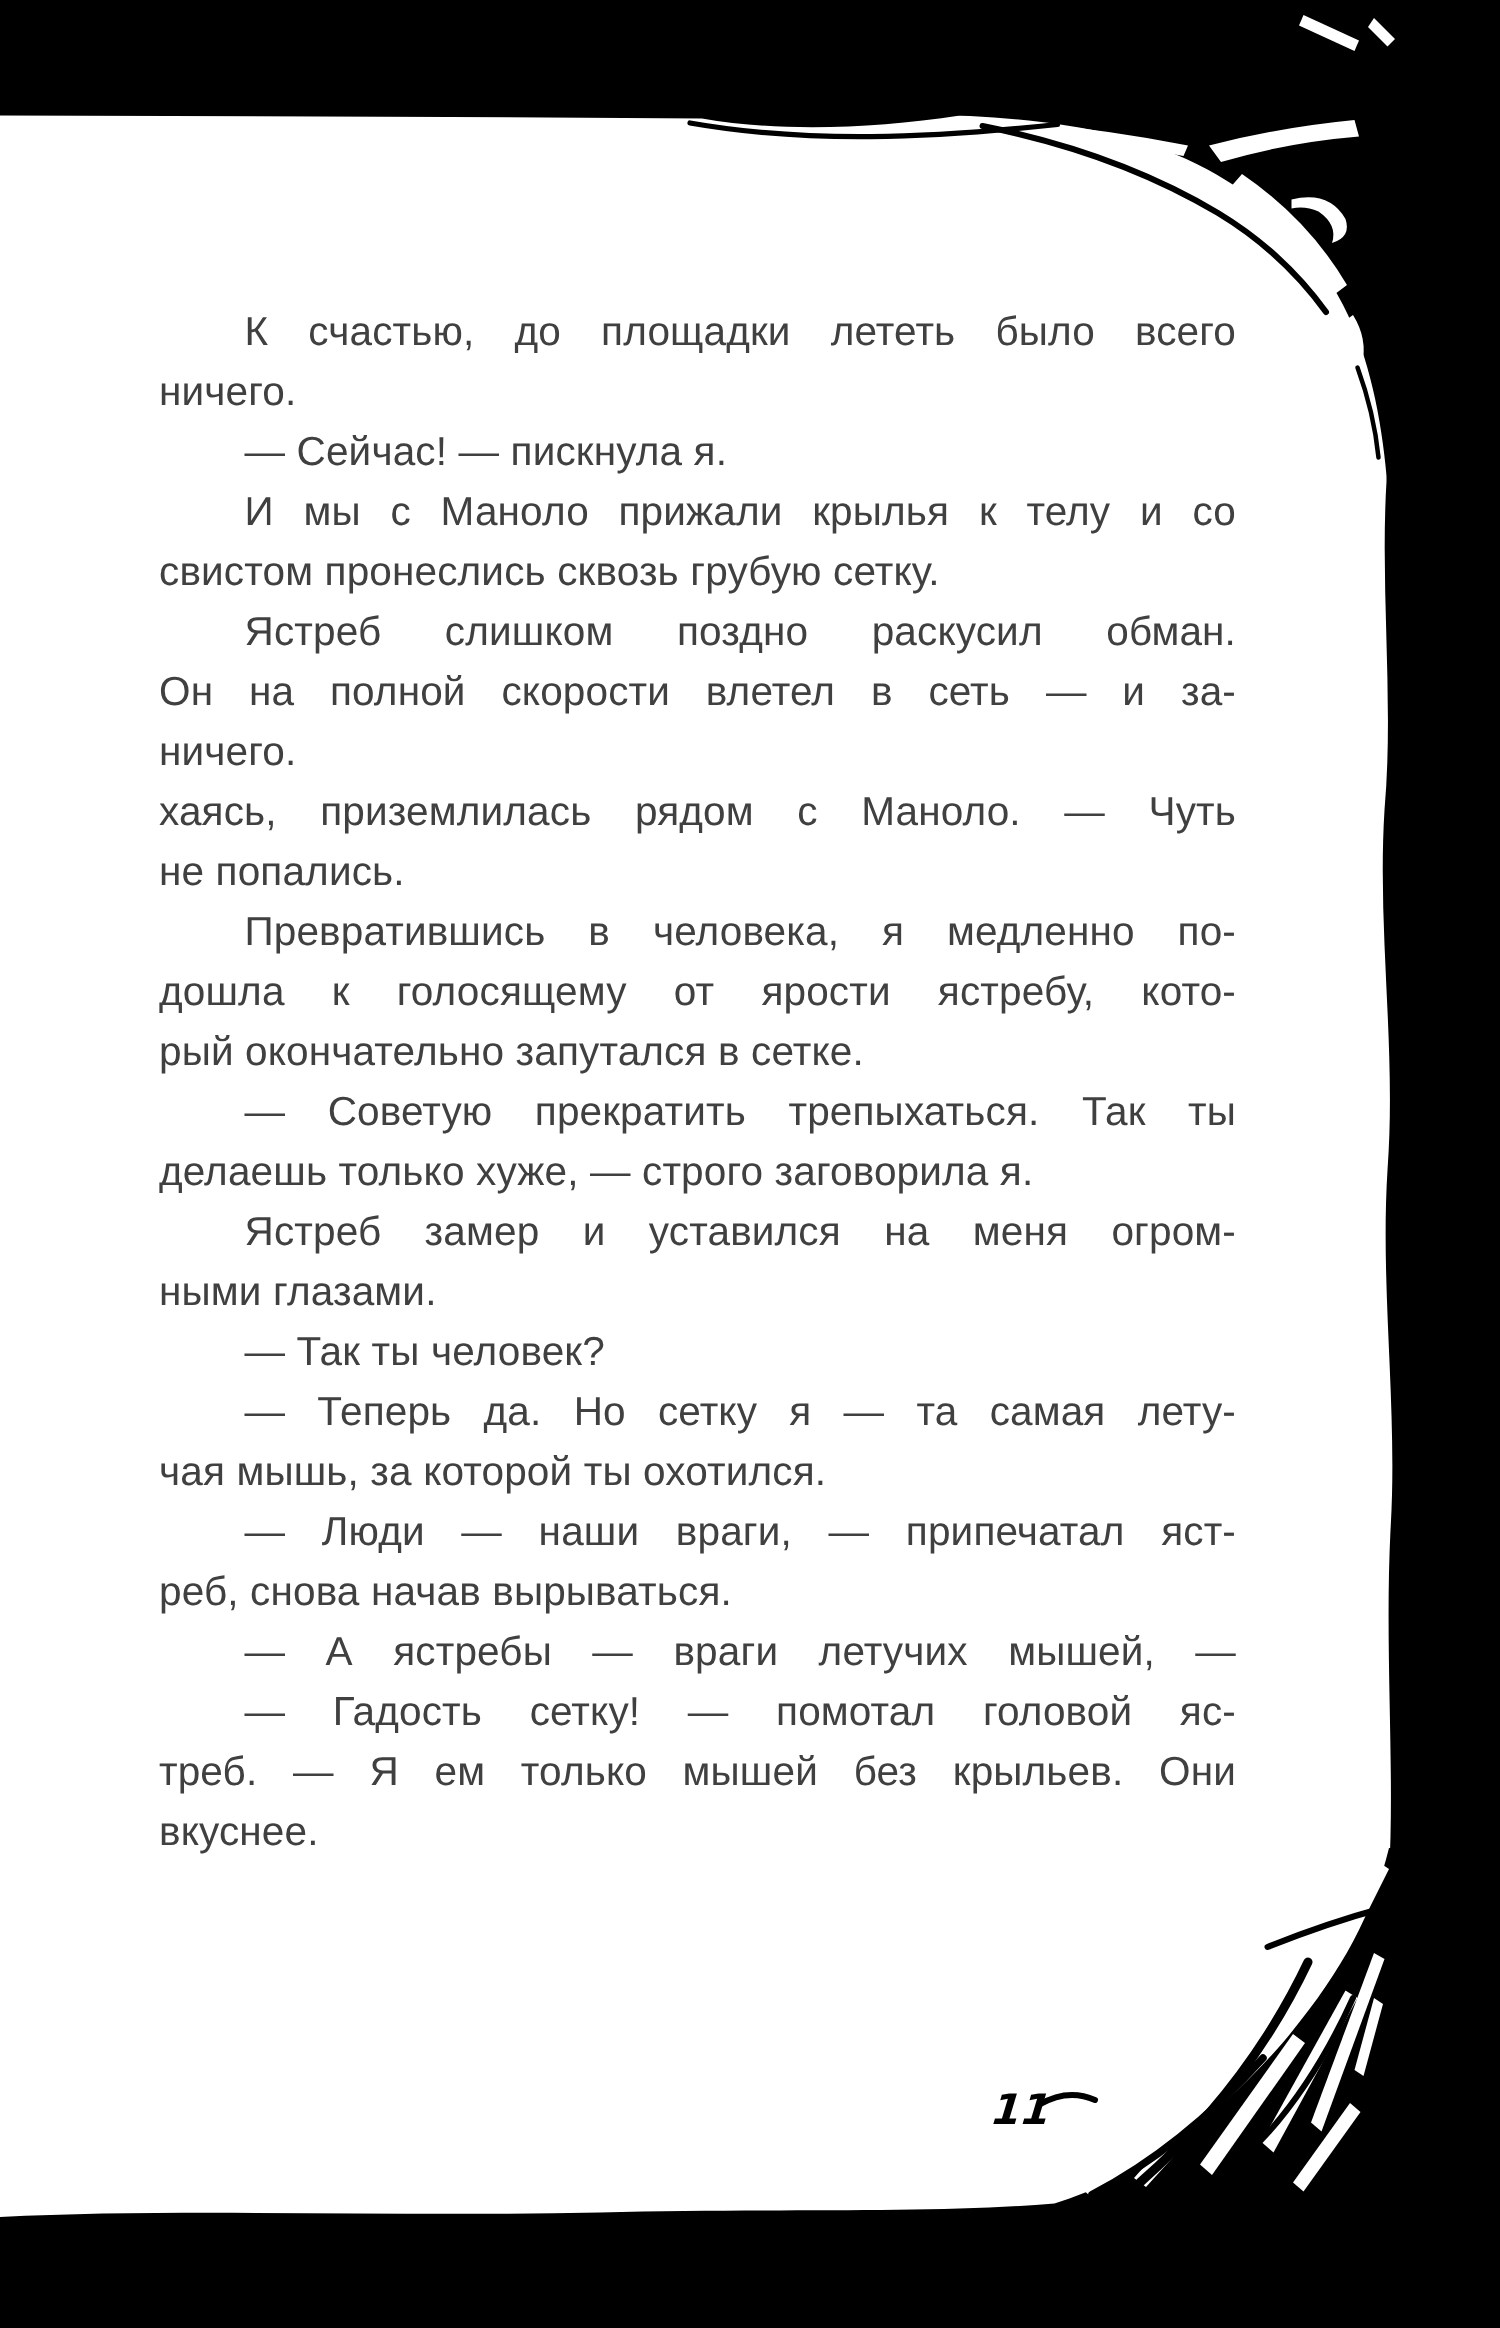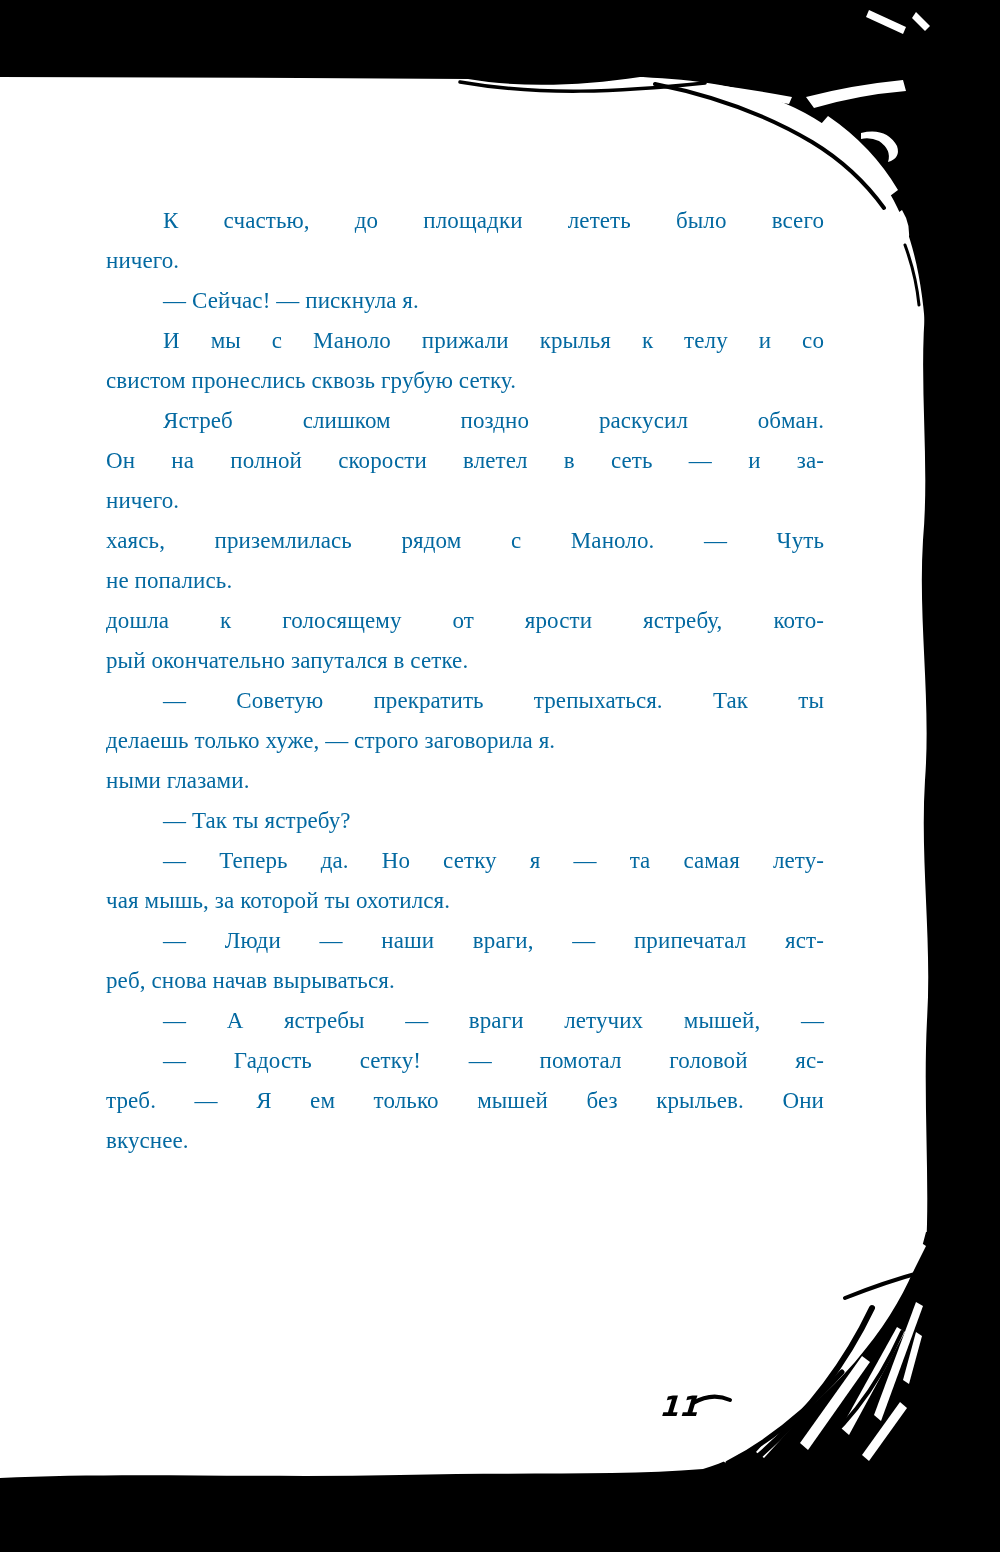--- a/index.html
+++ b/index.html
@@ -17,25 +17,24 @@
   .decor-svg {
     position: absolute; top: 0; left: 0;
     width: 1000px; height: 1552px;
     z-index: 1;
     pointer-events: none;
   }
   .text-block {
     position: absolute;
     left: 106px; top: 201px; width: 718px;
     z-index: 2;
-    color: #0369a1;
-    font-size: 23px;
+    color: #404040;
+    font-size: 27px;
     line-height: 40px;
     letter-spacing: 0.1px;
-    font-family: Liberation Serif, serif;
   }
   .ln { min-height: 40px; white-space: nowrap; }
   .ln.j { white-space: normal; text-align: justify; text-align-last: justify; }
   .ln.ind { padding-left: 57px; }
   .page-num {
     position: absolute;
     left: 662px; top: 1390px;
     z-index: 2;
     color: #000000;
     font-family: "DejaVu Sans", sans-serif;
@@ -107,26 +106,28 @@
     <div class="ln ind j">К счастью, до площадки лететь было всего</div>
     <div class="ln">ничего.</div>
     <div class="ln ind">— Сейчас! — пискнула я.</div>
     <div class="ln ind j">И мы с Маноло прижали крылья к телу и со</div>
     <div class="ln">свистом пронеслись сквозь грубую сетку.</div>
     <div class="ln ind j">Ястреб слишком поздно раскусил обман.</div>
     <div class="ln j">Он на полной скорости влетел в сеть — и за-</div>
     <div class="ln">ничего.</div>
     <div class="ln j">хаясь, приземлилась рядом с Маноло. — Чуть</div>
     <div class="ln">не попались.</div>
+    <div class="ln ind j">Превратившись в человека, я медленно по-</div>
     <div class="ln j">дошла к голосящему от ярости ястребу, кото-</div>
     <div class="ln">рый окончательно запутался в сетке.</div>
     <div class="ln ind j">— Советую прекратить трепыхаться. Так ты</div>
     <div class="ln">делаешь только хуже, — строго заговорила я.</div>
+    <div class="ln ind j">Ястреб замер и уставился на меня огром-</div>
     <div class="ln">ными глазами.</div>
-    <div class="ln ind">— Так ты ястребу?</div>
+    <div class="ln ind">— Так ты человек?</div>
     <div class="ln ind j">— Теперь да. Но сетку я — та самая лету-</div>
     <div class="ln">чая мышь, за которой ты охотился.</div>
     <div class="ln ind j">— Люди — наши враги, — припечатал яст-</div>
     <div class="ln">реб, снова начав вырываться.</div>
     <div class="ln ind j">— А ястребы — враги летучих мышей, —</div>
     <div class="ln ind j">— Гадость сетку! — помотал головой яс-</div>
     <div class="ln j">треб. — Я ем только мышей без крыльев. Они</div>
     <div class="ln">вкуснее.</div>
   </div>
 

